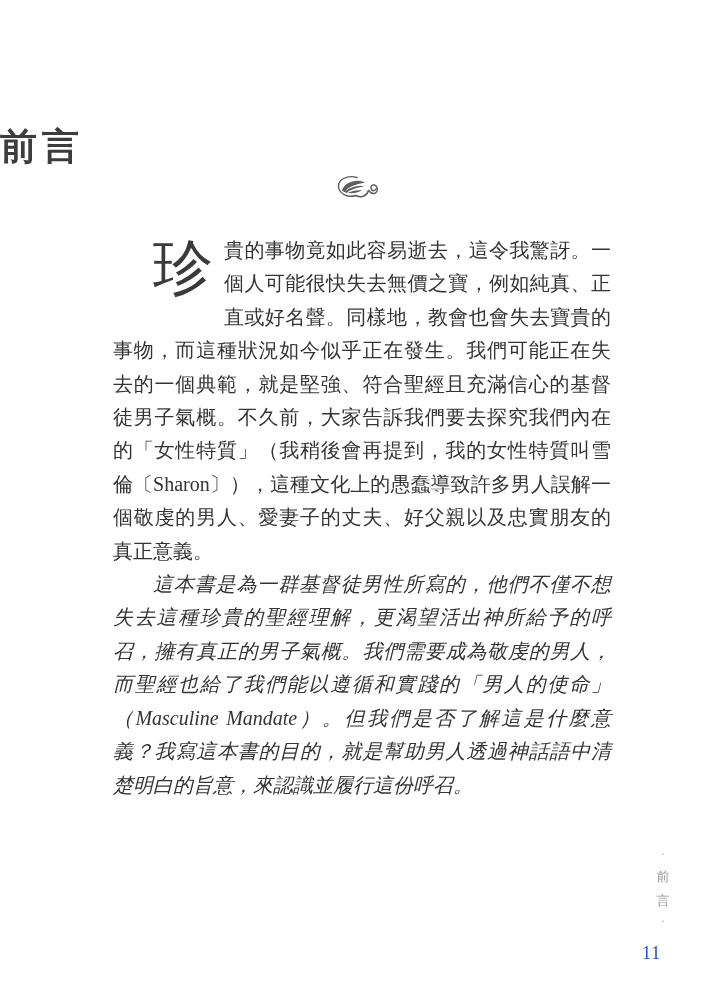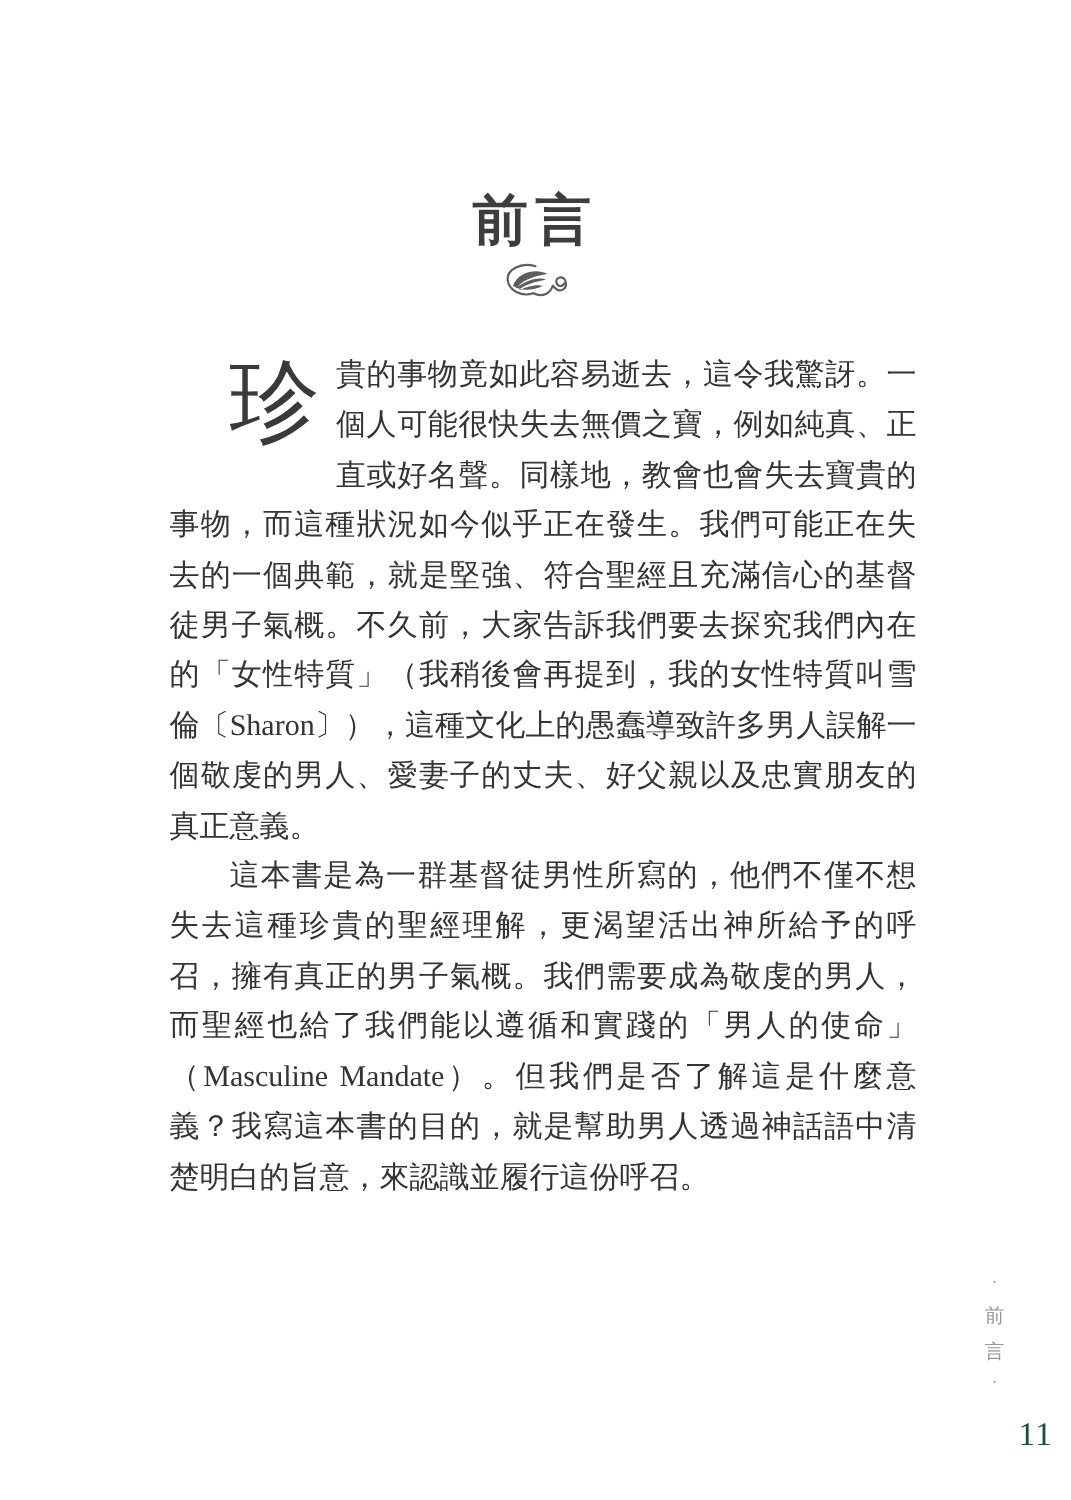--- a/index.html
+++ b/index.html
@@ -13,21 +13,21 @@
     height: 1000px;
     background: #ffffff;
     overflow: hidden;
     font-family: "Liberation Serif", "DejaVu Serif", serif;
   }
   .chapter-title {
     position: absolute;
     top: 122px;
     left: 0;
     width: 714px;
-    text-align: center;
+    text-align: left;
     font-size: 37px;
     font-weight: bold;
     letter-spacing: 5px;
     color: #3d3d3d;
   }
   .ornament-wrap {
     position: absolute;
     top: 174px;
     left: 0;
     width: 714px;
@@ -51,20 +51,21 @@
     float: left;
     font-size: 60px;
     line-height: 62px;
     height: 66px;
     margin: 3px 11px 0 40px;
     color: #3a3a3a;
     font-weight: normal;
   }
   .para.indent {
     text-indent: 2em;
+    font-style: italic;
   }
   .margin-label {
     position: absolute;
     left: 653px;
     top: 851px;
     width: 20px;
     display: flex;
     flex-direction: column;
     align-items: center;
     gap: 11px;
@@ -73,25 +74,25 @@
   .margin-label .m-char {
     font-size: 13px;
     line-height: 13px;
   }
   .margin-label .m-dot {
     font-size: 8px;
     line-height: 8px;
   }
   .page-number {
     position: absolute;
-    left: 679px;
+    left: 642px;
     top: 943px;
-    font-size: 22px;
+    font-size: 18px;
     letter-spacing: 1px;
-    color: #14532d;
+    color: #1d4ed8;
   }
 </style>
 </head>
 <body>
 
 <div class="page">
 
   <div class="chapter-title">前言</div>
 
   <div class="ornament-wrap">

